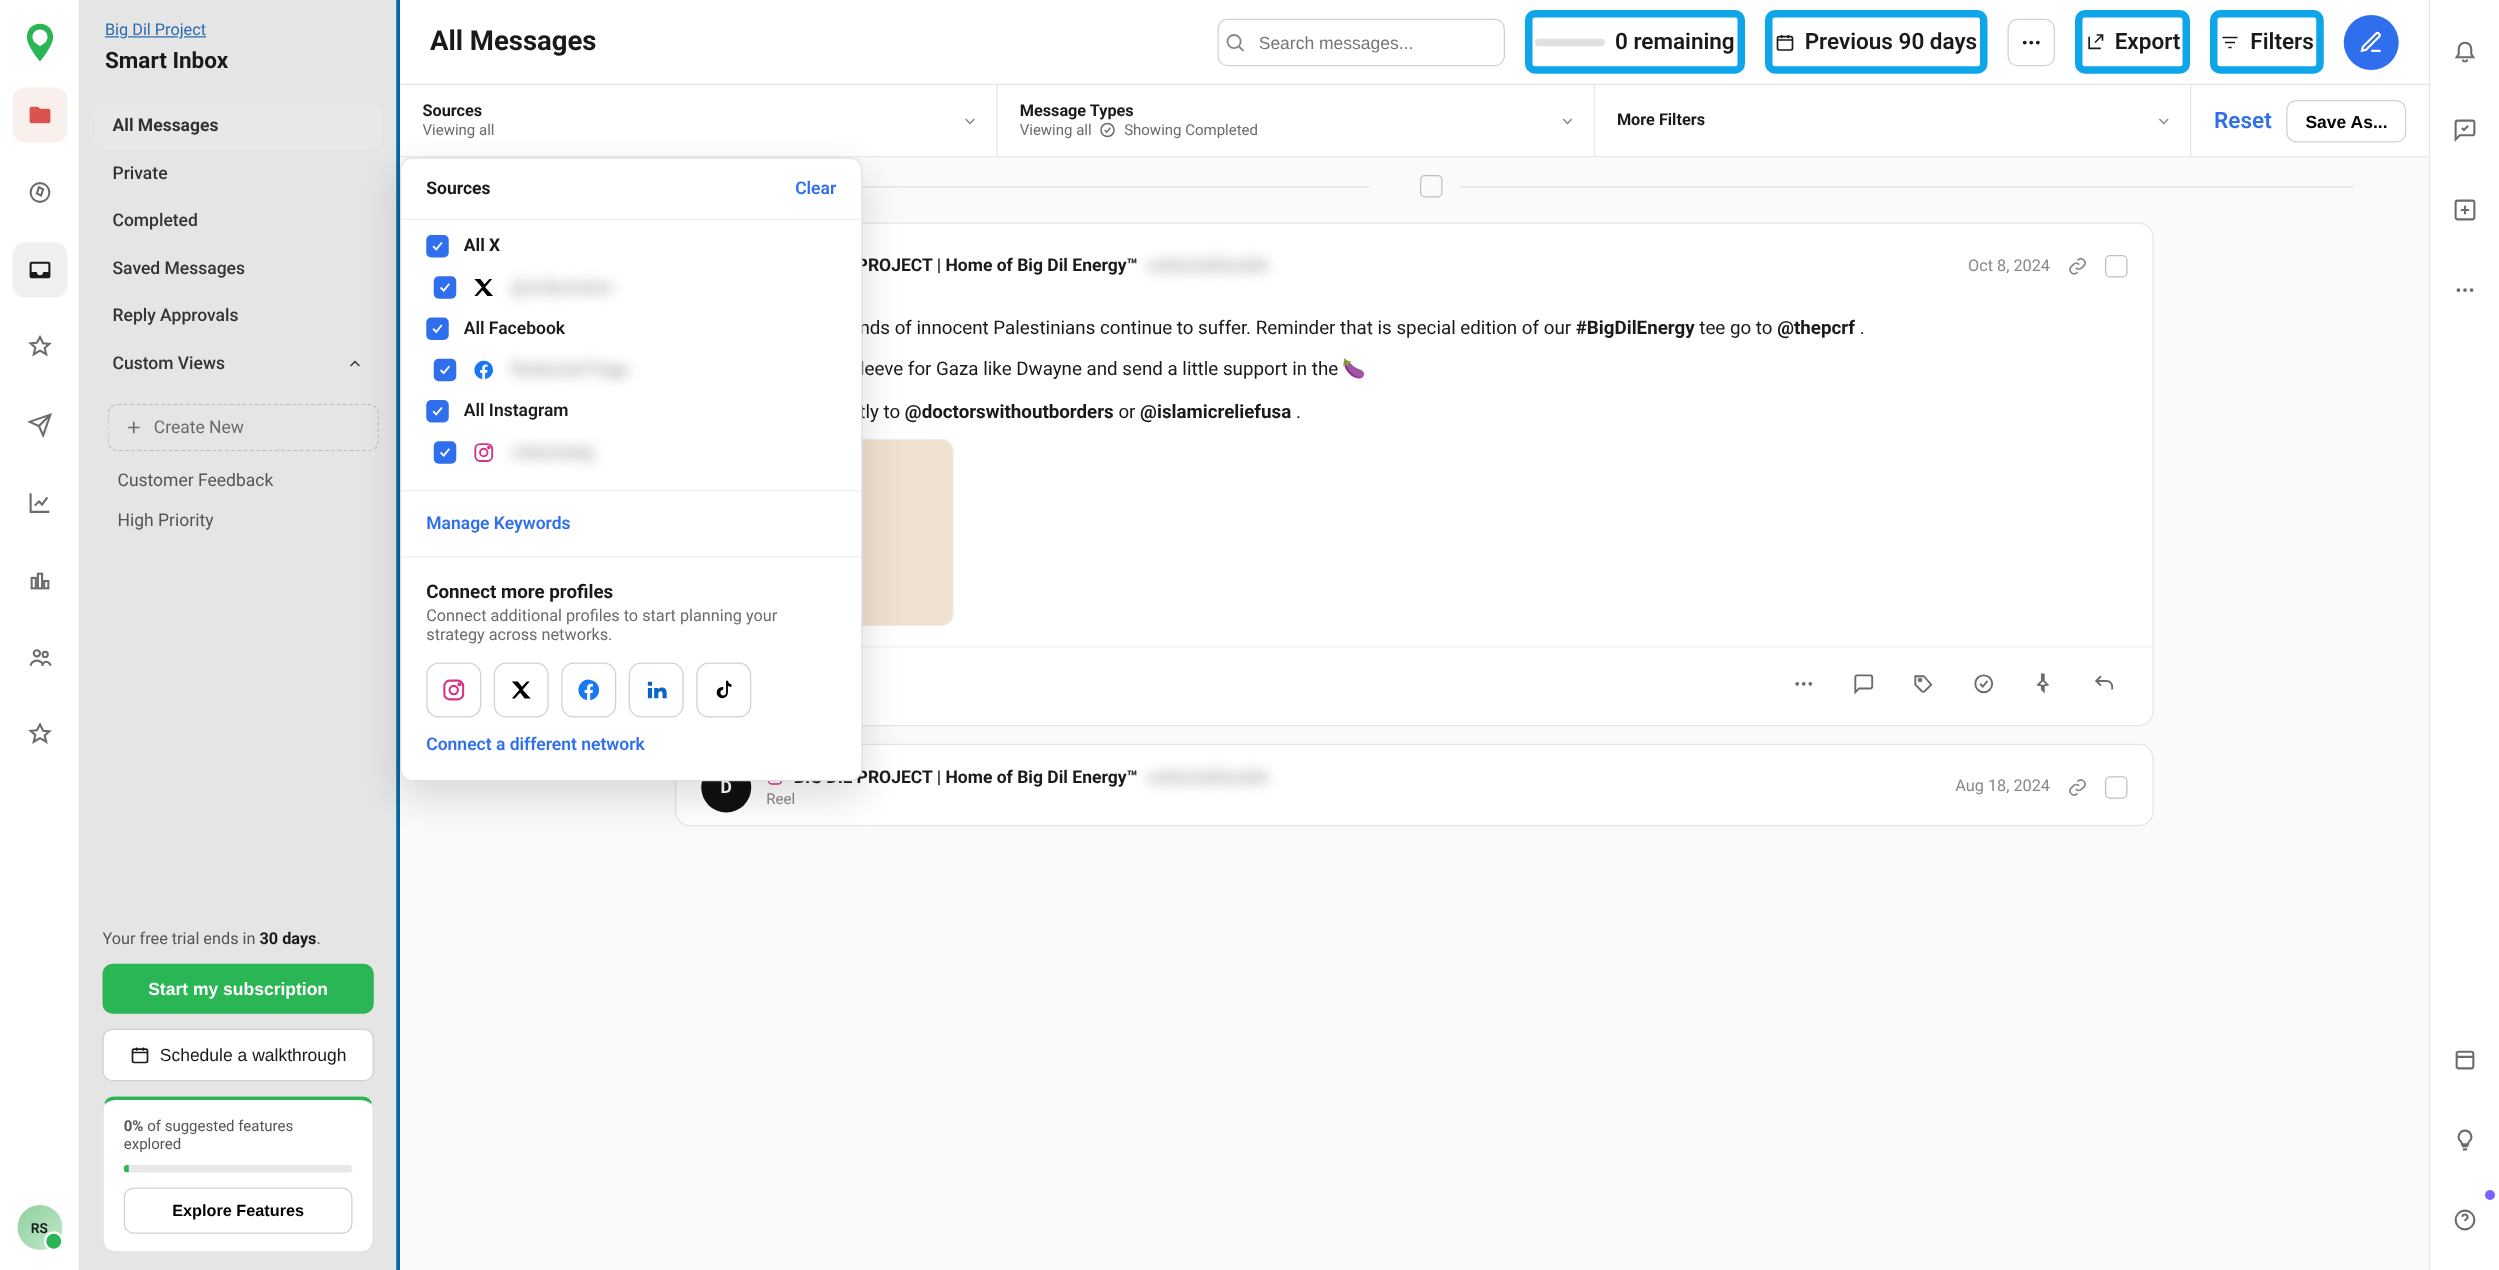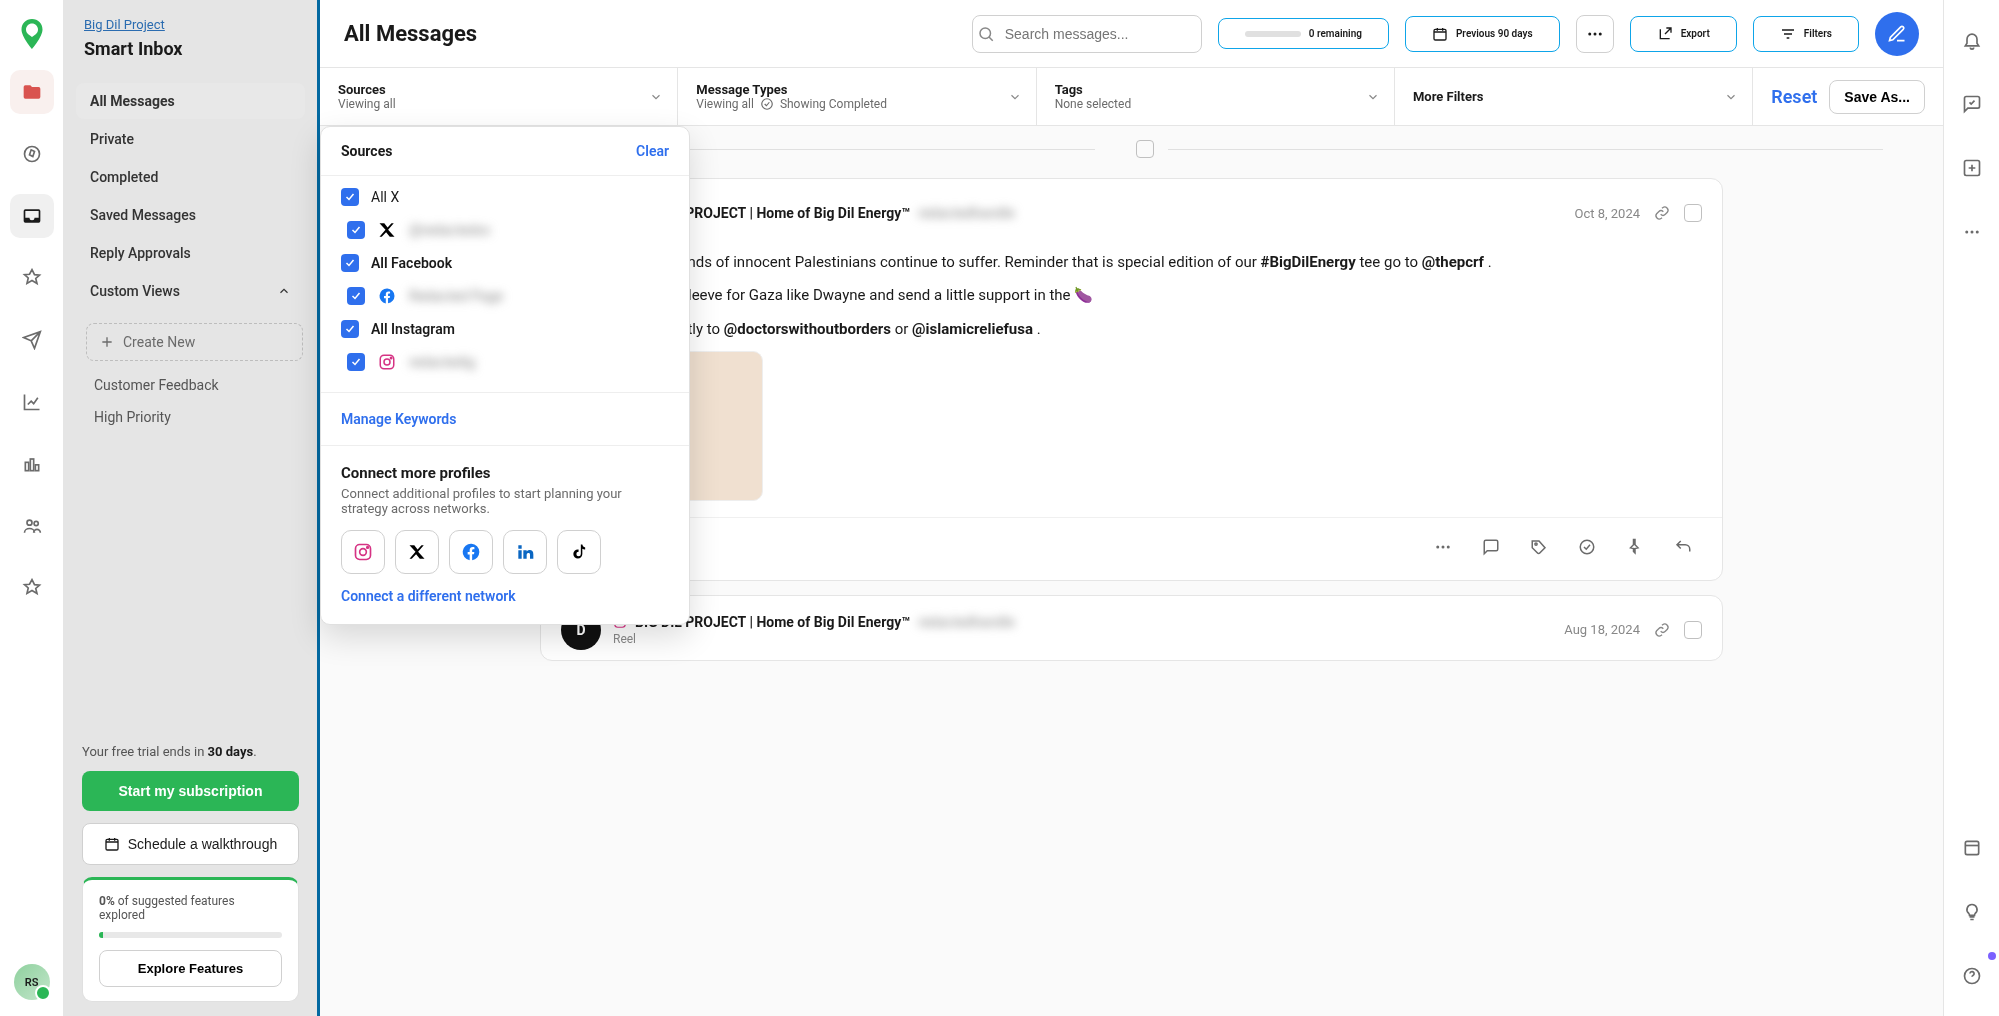--- a/index.html
+++ b/index.html
@@ -110,22 +110,22 @@
     }
     .main-title { font-size: 22px; font-weight: 700; margin-right: auto; }
     .search-box {
       display: flex; align-items: center; gap: 10px;
       border: 1px solid #d0d0d0; border-radius: 8px;
       padding: 9px 4px; width: 230px; color: #888;
     }
     .search-box input { border: none; outline: none; font-size: 14px; flex: 1; background: transparent; }
     .header-pill {
       display: flex; align-items: center; gap: 8px;
-      border: 1px solid #0ea5e9; border-radius: 8px;
-      padding: 9px 26px; font-size: 10px; font-weight: 600; cursor: pointer;
+      border: 6px solid #0ea5e9; border-radius: 8px;
+      padding: 9px 2px; font-size: 18px; font-weight: 600; cursor: pointer;
     }
     .progress-bar-small {
       width: 56px; height: 6px; background: #e0e0e0; border-radius: 3px;
     }
     .icon-btn {
       width: 38px; height: 38px; border: 1px solid #d0d0d0; border-radius: 8px;
       display: flex; align-items: center; justify-content: center; cursor: pointer;
     }
     .avatar-blue {
       width: 44px; height: 44px; border-radius: 50%; background: #2f6fed;
@@ -447,31 +447,20 @@
         </span>
         <span>Showing Completed</span>
       </div>
       <span class="chev" style="position:absolute; right:14px; top:50%; transform:translateY(-50%)">
         <svg width="14" height="14" viewBox="0 0 24 24" fill="none" stroke="currentColor" stroke-width="2">
             <path d="M6 9l6 6 6-6"></path>
           </svg>
       </span>
     </div>
     <div class="filter-cell">
-      <div class="filter-label">Tags</div>
-      <div class="filter-value">
-          <span>None selected</span>
-        </div>
-      <span class="chev" style="position:absolute; right:14px; top:50%; transform:translateY(-50%)">
-        <svg width="14" height="14" viewBox="0 0 24 24" fill="none" stroke="currentColor" stroke-width="2">
-            <path d="M6 9l6 6 6-6"></path>
-          </svg>
-      </span>
-    </div>
-    <div class="filter-cell">
       <div class="filter-label">More Filters</div>
       <span class="chev" style="position:absolute; right:14px; top:50%; transform:translateY(-50%)">
         <svg width="14" height="14" viewBox="0 0 24 24" fill="none" stroke="currentColor" stroke-width="2">
             <path d="M6 9l6 6 6-6"></path>
           </svg>
       </span>
     </div>
     <div class="filter-actions">
       <span class="reset-link">Reset</span>
       <button class="save-as-btn">Save As...</button>
@@ -483,21 +472,21 @@
       <span>Sources</span>
       <span class="clear-link">Clear</span>
     </div>
     <div class="dropdown-body">
       <div class="chk-row">
         <span class="chk">
             <svg width="12" height="12" viewBox="0 0 24 24" fill="none" stroke="currentColor" stroke-width="3">
               <path d="M5 12l5 5 9-11"></path>
             </svg>
           </span>
-        <span style="font-weight:400">All X</span>
+        <span style="font-weight:700">All X</span>
       </div>
       <div class="chk-row" style="padding-left:6px">
         <span class="chk">
             <svg width="12" height="12" viewBox="0 0 24 24" fill="none" stroke="currentColor" stroke-width="3">
               <path d="M5 12l5 5 9-11"></path>
             </svg>
           </span>
         <span class="net-icon">
             <svg viewBox="0 0 24 24" width="18" height="18" fill="#000">
               <path d="M18 3h3l-7.5 8.6L22 21h-6.3l-4.9-6.1L5 21H2l8-9.2L2 3h6.4l4.4 5.6L18 3z"></path>

